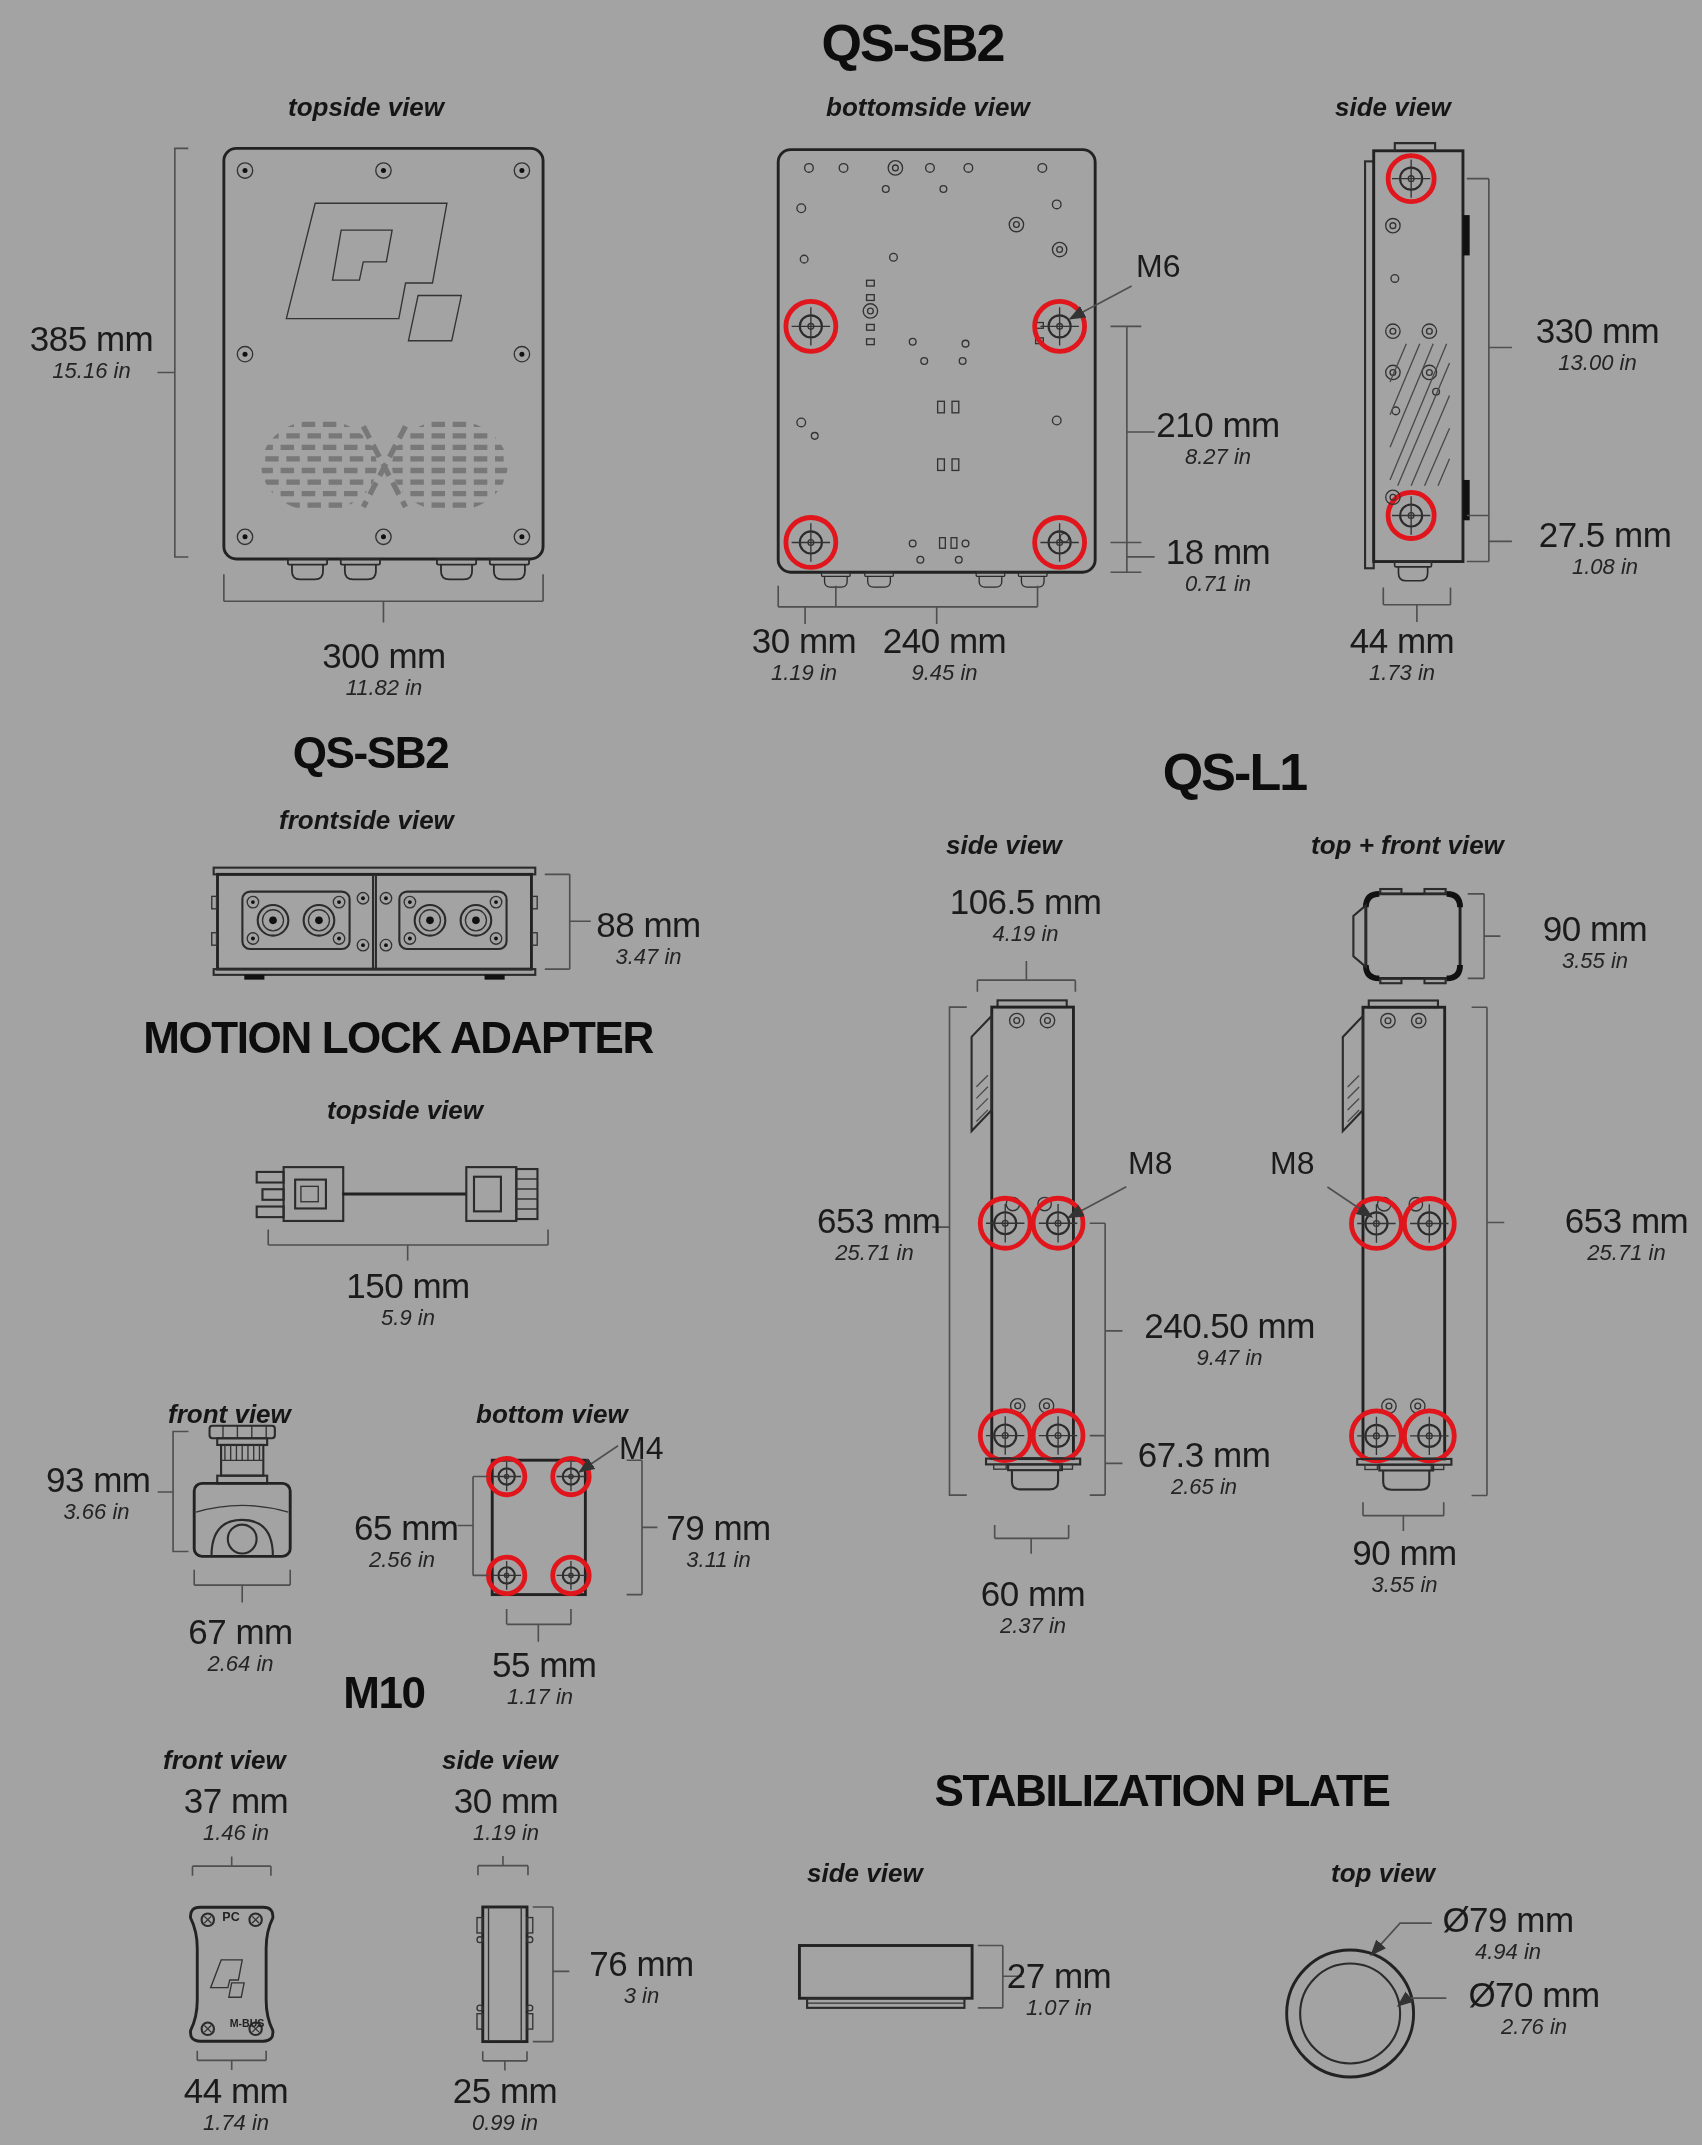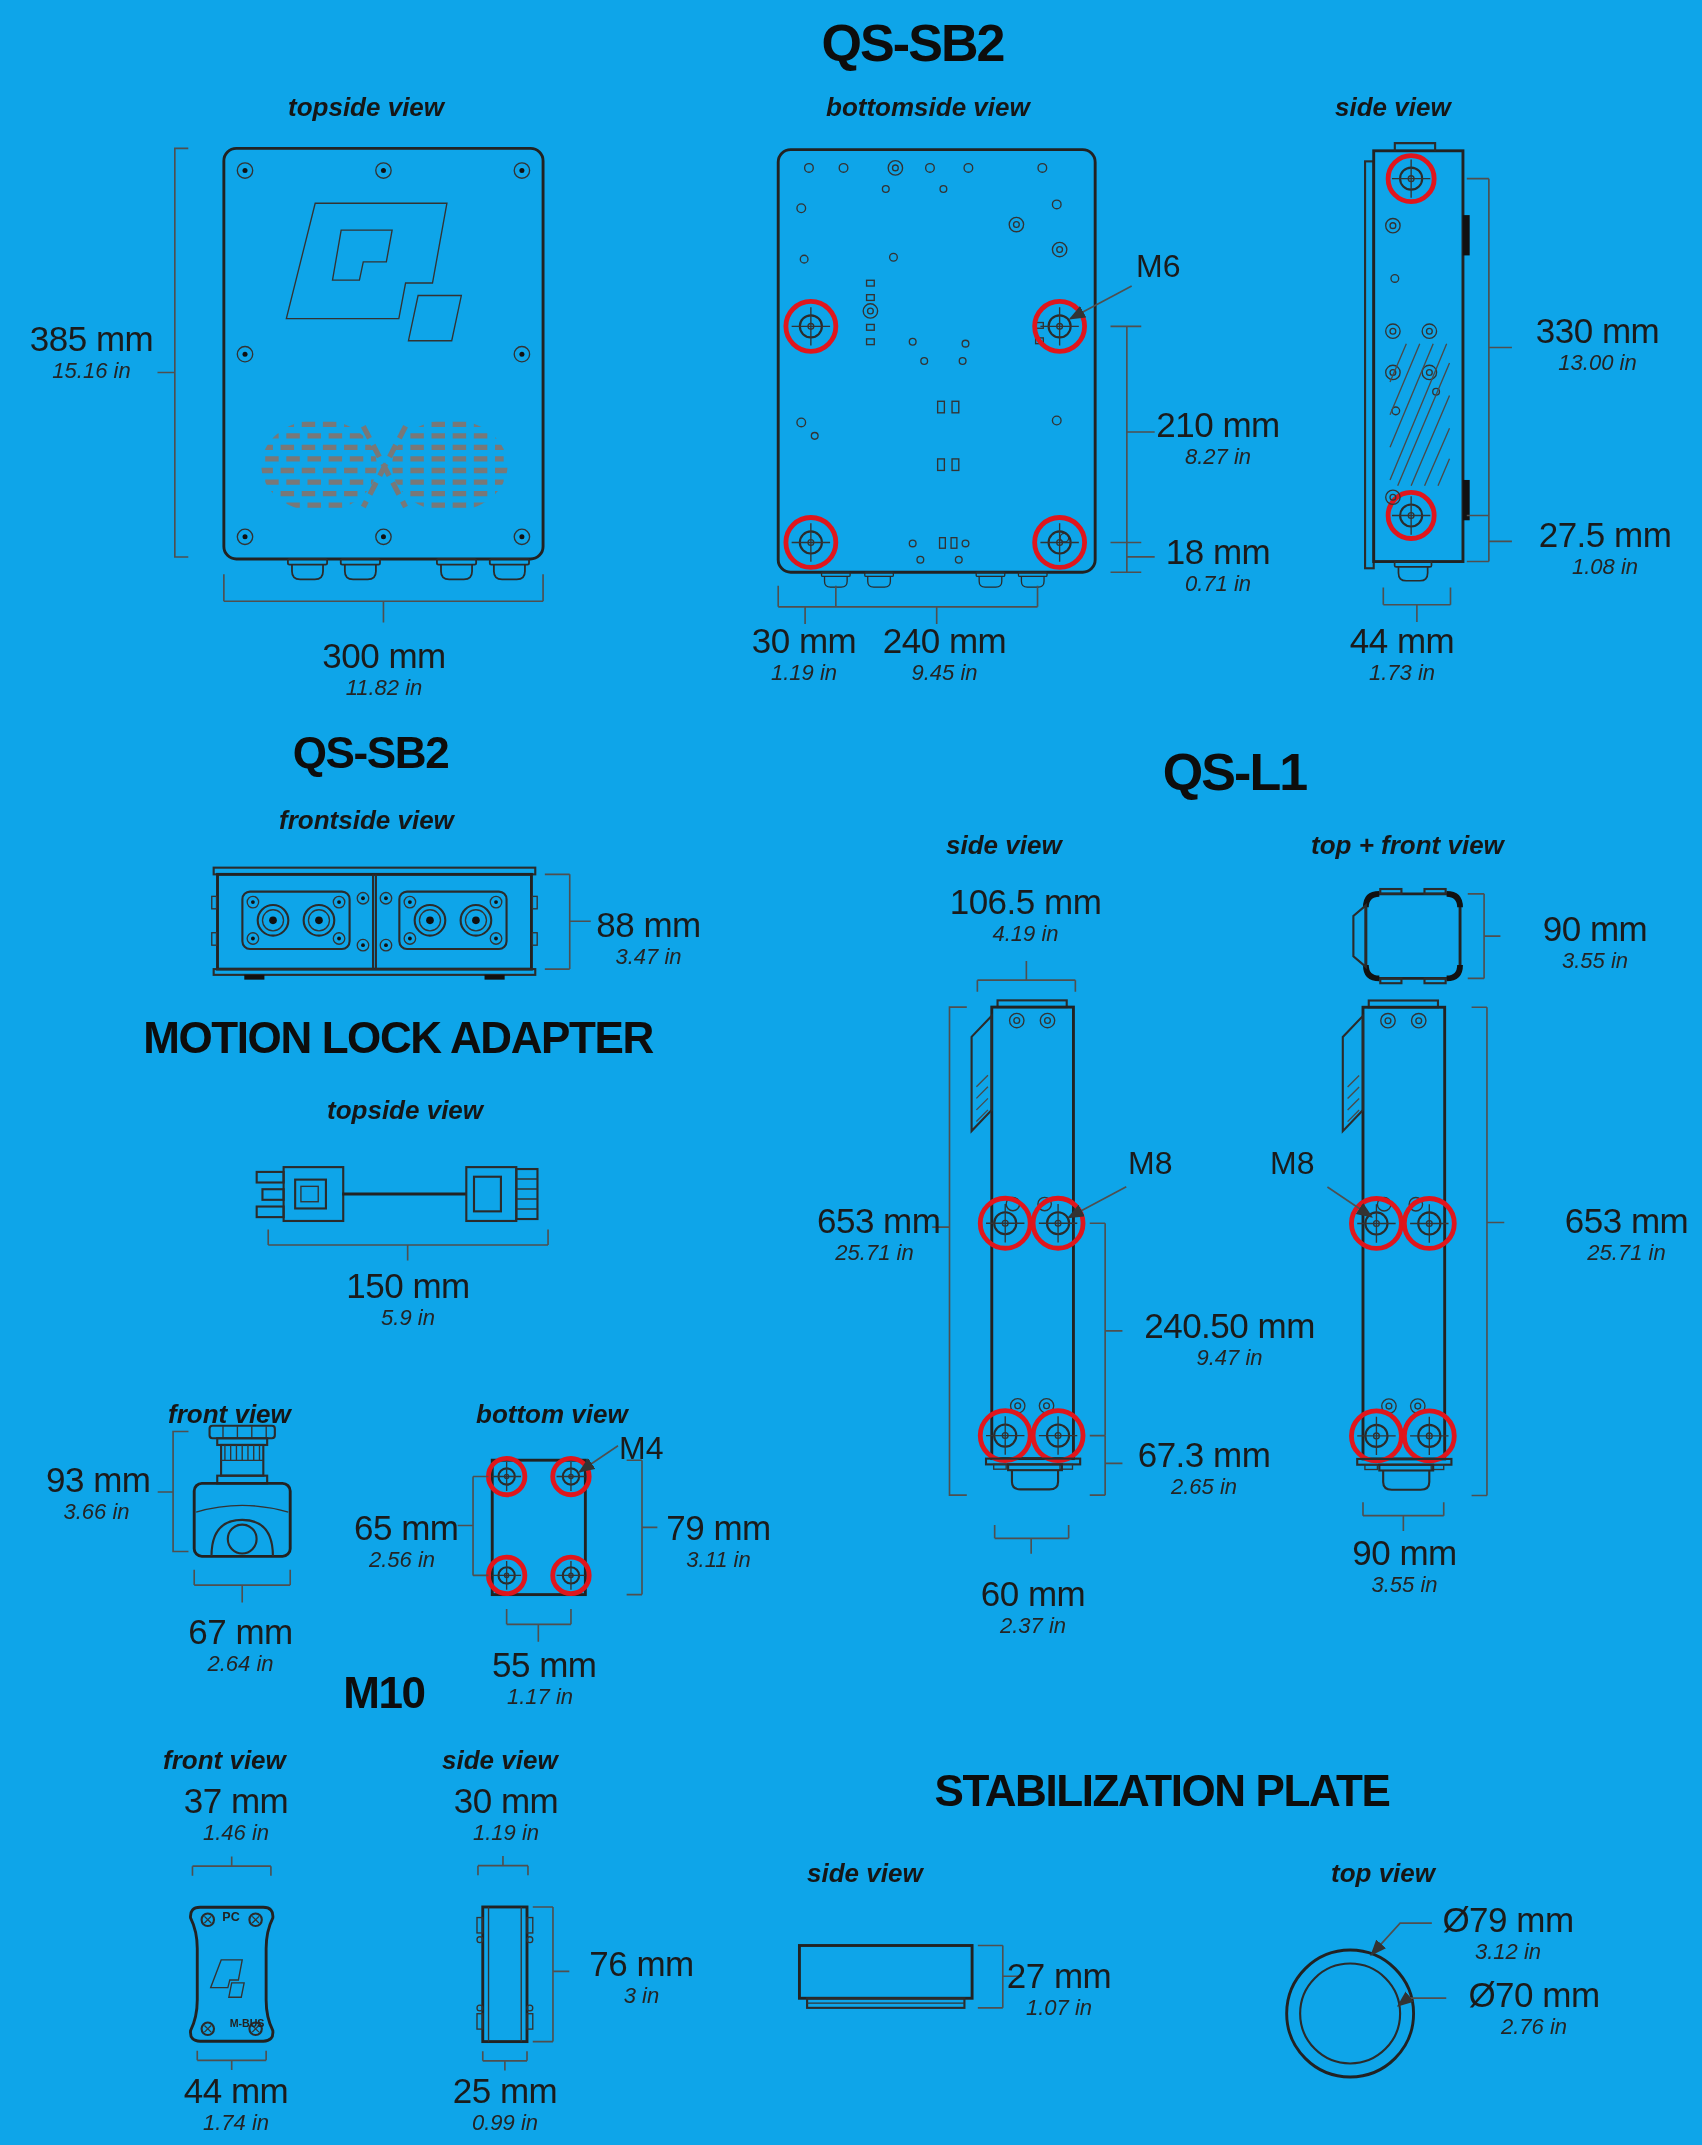--- a/index.html
+++ b/index.html
@@ -1,16 +1,16 @@
 <!DOCTYPE html>
 <html style="--accent: #e0161c;"><head>
 <meta charset="utf-8">
 <style>
   html,body{margin:0;padding:0;background:#fff}
-  #page{position:relative;width:1702px;height:2145px;background:#0ea5e9;overflow:hidden;
+  #page{position:relative;width:1702px;height:2145px;background:#a3a3a3;overflow:hidden;
         font-family:"Liberation Sans", sans-serif;color:#1b1b1b}
   .h1{position:absolute;font-weight:bold;font-size:52px;letter-spacing:-1.9px;color:#0d0d0d;text-align:center;white-space:nowrap}
   .h2{position:absolute;font-weight:bold;font-size:44px;letter-spacing:-1.4px;color:#0d0d0d;text-align:center;white-space:nowrap}
   .view{position:absolute;font-style:italic;font-weight:600;font-size:26px;color:#161616;white-space:nowrap}
   .dim{position:absolute;text-align:center;line-height:1.02}
   .dim .mm{display:block;font-size:35px;letter-spacing:-0.5px;color:#1b1b1b;white-space:nowrap}
   .dim .in{display:block;font-size:22px;font-style:italic;margin-top:2.9px;color:#242424;white-space:nowrap}
   .dim.right{text-align:center}
   .thread{position:absolute;font-size:32px;color:#1b1b1b;white-space:nowrap}
   .porttxt{position:absolute;font-size:12.5px;font-weight:bold;color:#222;text-align:center}
@@ -558,21 +558,21 @@
 </div>
 
 <svg style="left:1254px;top:1849px" width="447" height="279" viewBox="0 0 465 290">
   <circle class="s3" cx="100" cy="171" r="66"></circle>
   <circle class="s2" cx="100" cy="171" r="52"></circle>
   <path class="dimln" d="M185,77 H152 L122,110" marker-end="url(#arw)"></path>
   <path class="dimln" d="M200,155 H160 L150,163" marker-end="url(#arw)"></path>
 </svg>
 <div class="dim" style="left:1436px;top:1902px;width:144px">
   <span class="mm">Ø79 mm</span>
-  <span class="in">3.12 in</span>
+  <span class="in">4.94 in</span>
 </div>
 <div class="dim" style="left:1462px;top:1977px;width:144px">
   <span class="mm">Ø70 mm</span>
   <span class="in">2.76 in</span>
 </div>
 
 </div>
 
 
 </body></html>

